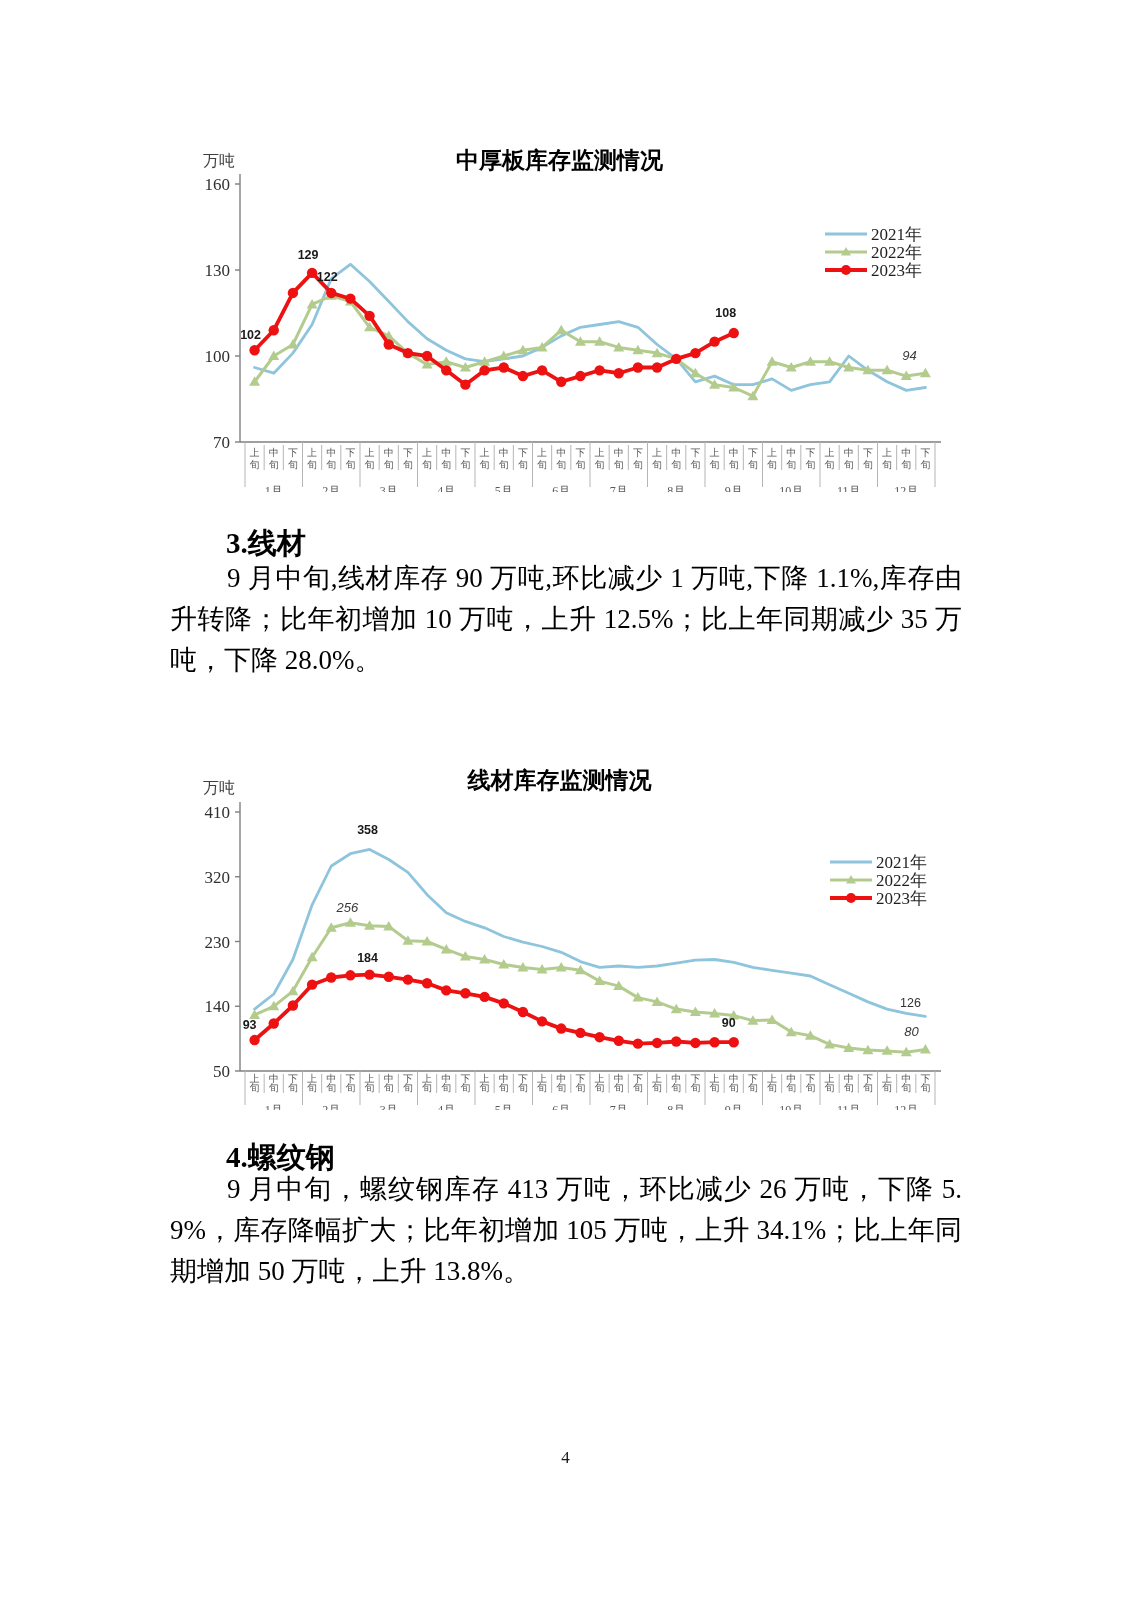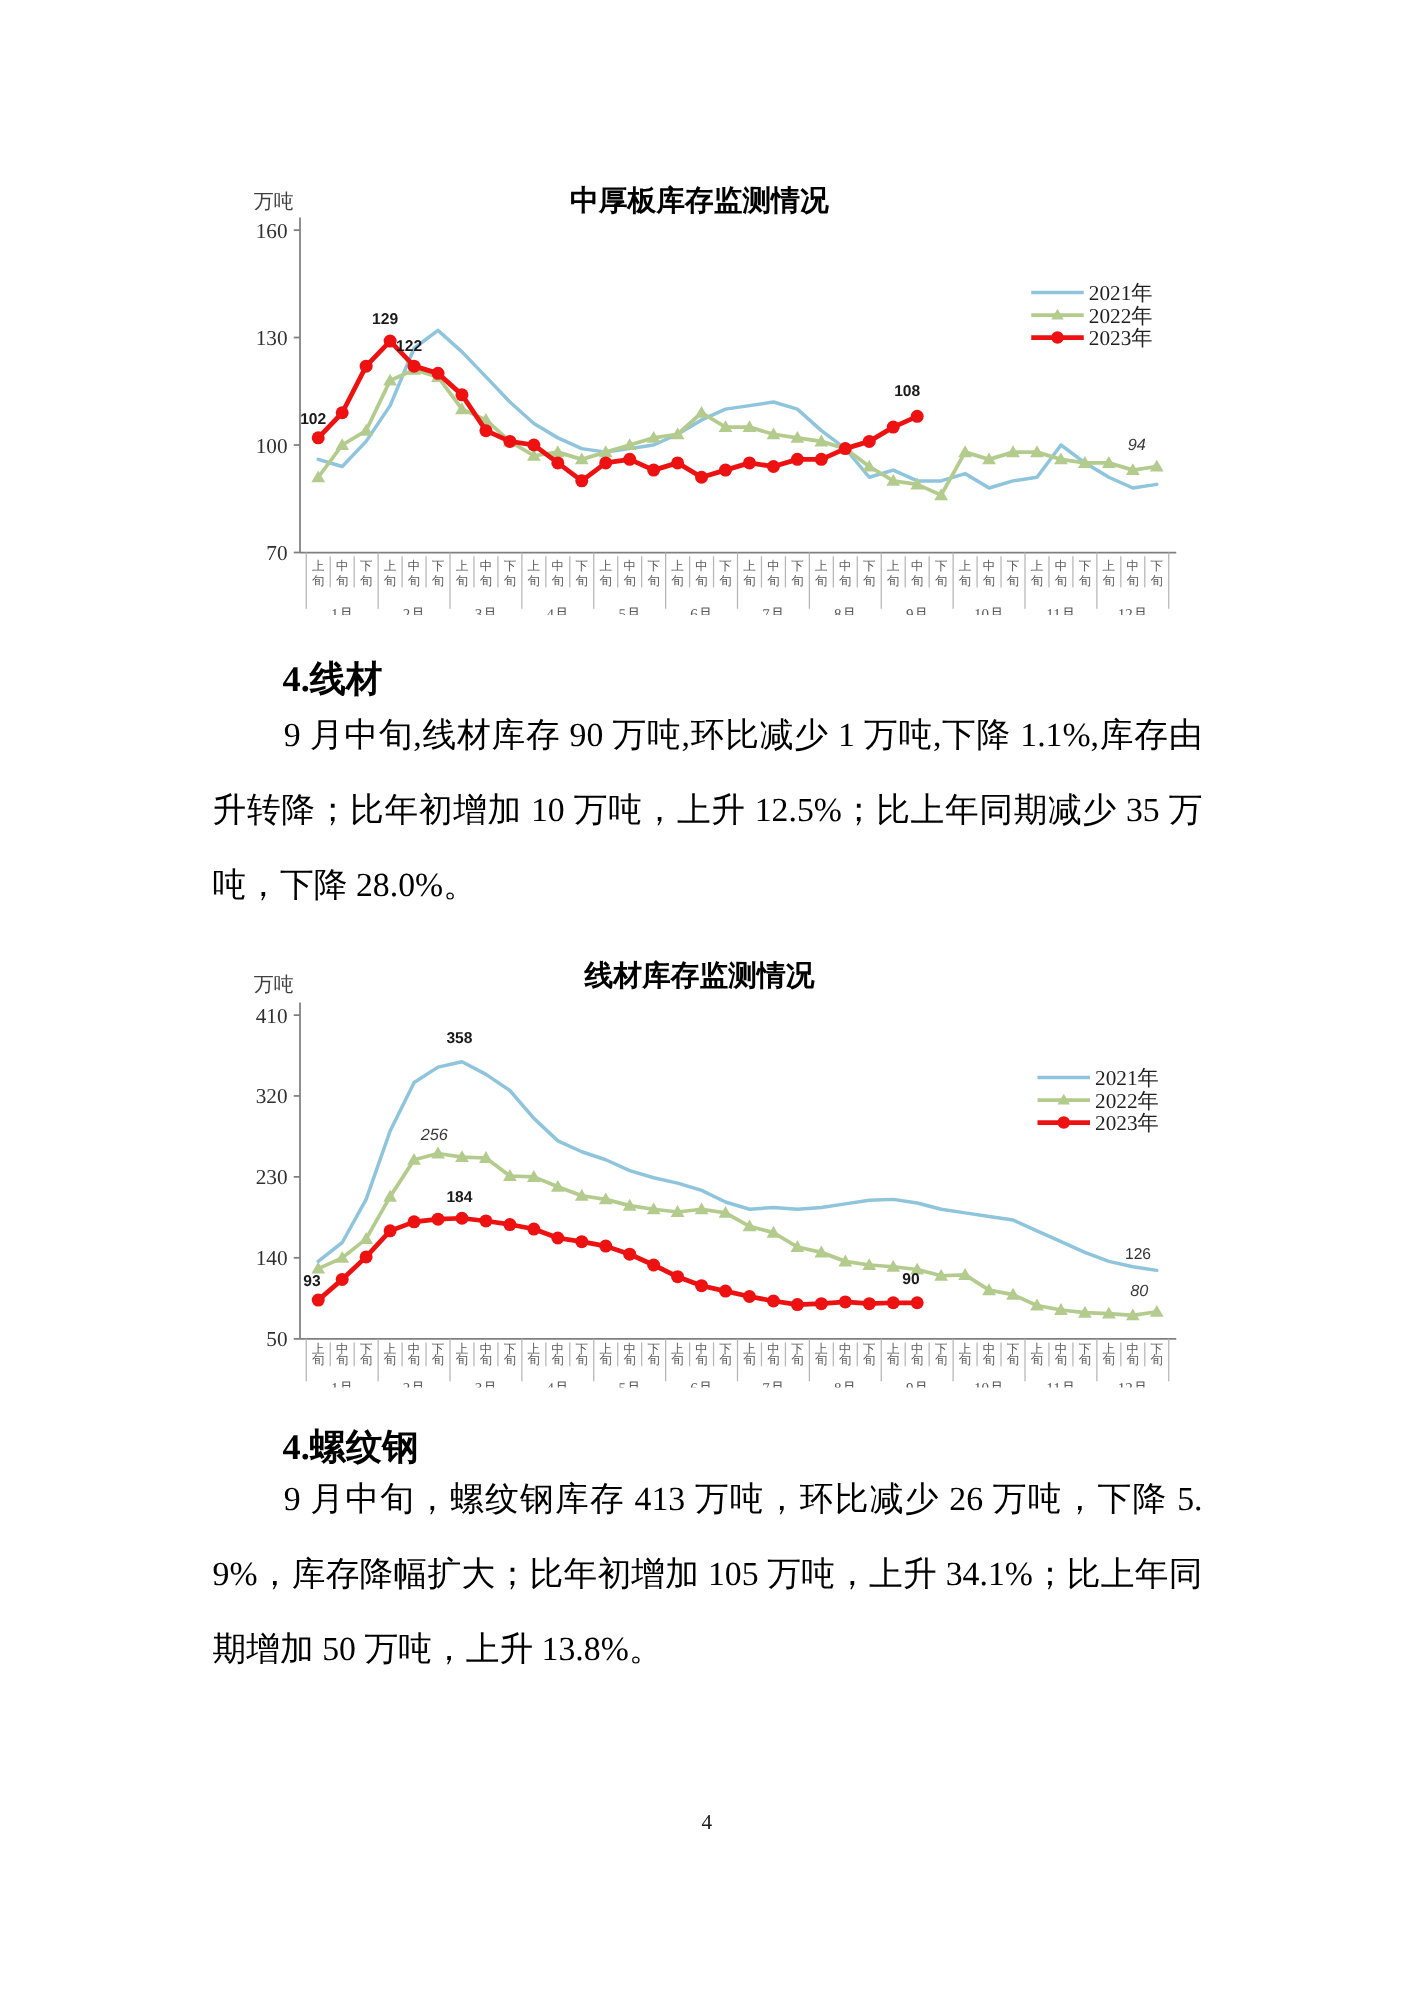--- a/index.html
+++ b/index.html
@@ -5,21 +5,21 @@
   html,body{margin:0;padding:0;background:#ffffff;}
   .page{position:relative;width:1131px;height:1600px;background:#fff;overflow:hidden;
         font-family:"Liberation Serif","DejaVu Serif",serif;color:#000;}
   .chart-box{position:absolute;left:185px;}
   #chart-box-0{top:140px;width:860px;height:352px;}
   #chart-box-1{top:745px;width:860px;height:365px;}
   .sec-heading{position:absolute;left:170px;width:800px;padding-left:56px;
         font-size:29px;font-weight:bold;box-sizing:border-box;}
   #heading-0{top:524px;}
   #heading-1{top:1138px;}
-  .para{position:absolute;left:170px;width:792px;font-size:27px;line-height:60px;
+  .para{position:absolute;left:170px;width:792px;font-size:27px;line-height:41px;
         text-align:justify;text-indent:57px;word-break:break-all;}
   #para-0{top:558px;}
   #para-1{top:1169px;}
   .page-number{position:absolute;left:0;top:1448px;width:100%;text-align:center;
         font-size:17px;color:#1a1a1a;}
   
   svg{display:block;}
   .ct{font:bold 23px "Liberation Serif","DejaVu Serif",serif;fill:#000;}
   .cu{font:16px "Liberation Serif","DejaVu Serif",serif;fill:#3f3f3f;}
   .yt{font:17px "Liberation Serif","DejaVu Serif",serif;fill:#303030;}
@@ -224,21 +224,21 @@
         <g>
           <text x="65.58333333333333" y="199.26666666666665" class="pl-bold" text-anchor="middle">102</text>
           <text x="123.08333333333334" y="118.86666666666667" class="pl-bold" text-anchor="middle">129</text>
           <text x="142.25" y="140.93333333333334" class="pl-bold" text-anchor="middle">122</text>
           <text x="540.75" y="177.06666666666666" class="pl-bold" text-anchor="middle">108</text>
           <text x="724.4166666666667" y="220.2" class="pl-italic" text-anchor="middle">94</text>
         </g>
       </svg>
   </div>
 
-  <div class="sec-heading" id="heading-0">4.线材</div>
+  <div class="sec-heading" id="heading-0">3.线材</div>
 
   <div class="para" id="para-0">9 月中旬,线材库存 90 万吨,环比减少 1 万吨,下降 1.1%,库存由升转降；比年初增加 10 万吨，上升 12.5%；比上年同期减少 35 万吨，下降 28.0%。</div>
 
   <div class="chart-box" id="chart-box-1">
     <svg id="chart-svg-1" width="860" height="365">
         <text x="374.5" y="43" class="ct" text-anchor="middle">线材库存监测情况</text>
         <text x="18" y="48" class="cu">万吨</text>
         <g>
           <line x1="55" y1="57" x2="55" y2="326" class="ax"></line>
           <line x1="50" y1="67" x2="55" y2="67" class="ax"></line>

